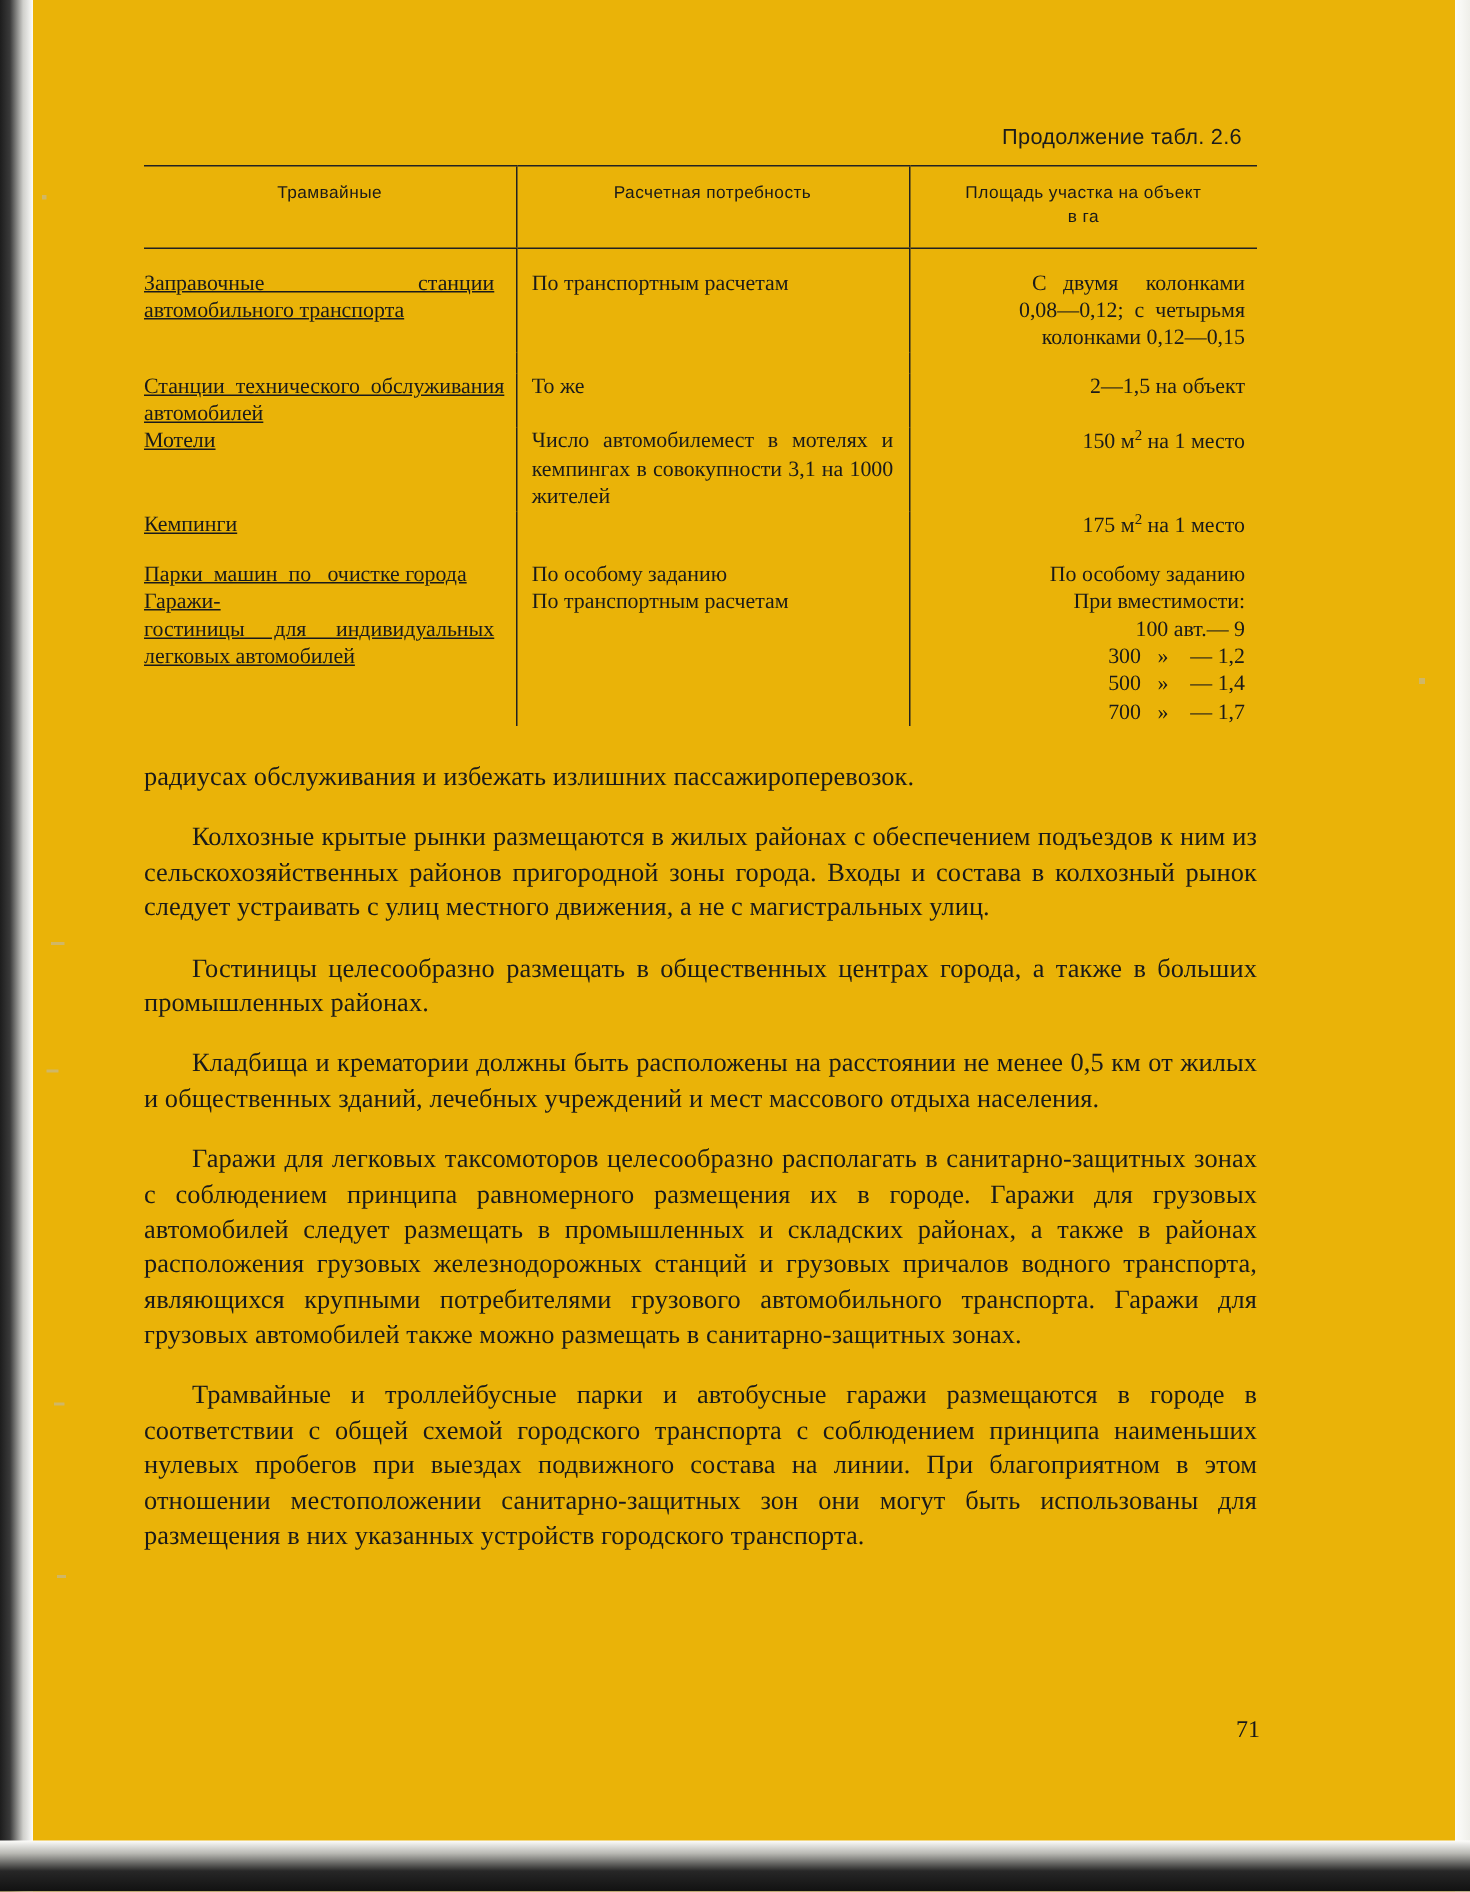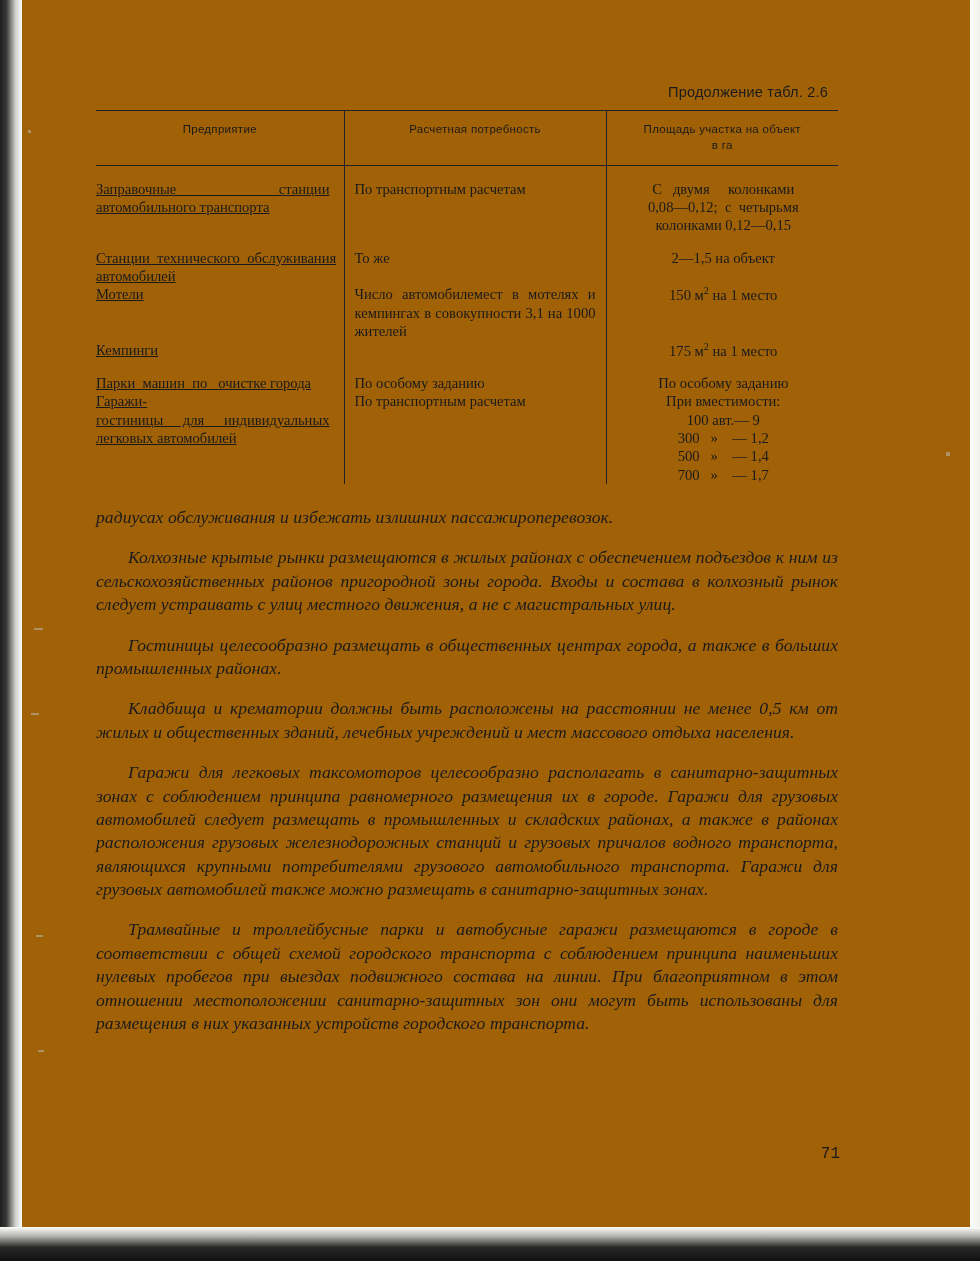--- a/index.html
+++ b/index.html
@@ -14,21 +14,21 @@
     overflow: hidden;
     font-family: "Liberation Serif", serif;
     color: #1a1a1a;
   }
   
   .page {
     position: absolute;
     left: 0; top: 0;
     width: 980px;
     height: 1261px;
-    background: #a16207;
+    background: #eab308;
   }
   
   .edge-left {
     position: absolute;
     left: 0; top: 0;
     width: 22px; height: 1261px;
     background: linear-gradient(to right, #1d1d1d 0%, #3a3a3a 30%, #cfcfcb 70%, #fdfdfb 100%);
   }
   .edge-bottom {
     position: absolute;
@@ -101,21 +101,21 @@
     border-left: 1.1px solid #222;
     padding-left: 10px !important;
     padding-right: 10px !important;
     text-align: justify;
     text-align-last: left;
     margin-top: 28px;
   }
   .cellC {
     border-left: 1.1px solid #222;
     padding-left: 10px !important;
-    text-align: center;
+    text-align: right;
     margin-top: 40px;
   }
   .rowgap { height: 14px; }
   .rowgap td { border-left: 1.1px solid #222; }
   .rowgap td.nb { border-left: none; }
 
   sup { font-size: 10px; vertical-align: super; }
 
   .subrow { white-space: pre; }
 
@@ -123,30 +123,29 @@
   .prose {
     margin-top: 22px;
     font-size: 17.6px;
     line-height: 1.33;
     text-align: justify;
     text-align-last: left;
     letter-spacing: .05px;
   }
   .prose p {
     margin: 17px 0 1px 0;
-    font-style: italic;
   }
   .prose p.ind { text-indent: 32px; }
   .prose p.noind { text-indent: 0; }
 
   .pageno {
     position: absolute;
     right: 140px;
     top: 1145px;
-    font-family: Liberation Mono, monospace;
+    font-family: Liberation Serif, serif;
     font-size: 16px;
   }
 
   
   .speck { position:absolute; background:#b9b9b4; opacity:.55; }
 </style>
 </head>
 <body>
 
 <div class="page">
@@ -166,21 +165,21 @@
     <div class="cont-label">Продолжение табл. 2.6</div>
 
     <table class="tbl">
       <colgroup>
         <col class="colA">
           <col class="colB">
           <col class="colC">
       </colgroup>
       <thead>
         <tr class="hdr-row">
-          <th>Предприятие</th>
+          <th>Трамвайные</th>
           <th class="vline-a">Расчетная потребность</th>
           <th class="vline-a">
             Площадь участка на объект<br>в га
           </th>
         </tr>
       </thead>
       <tbody>
         <tr class="rowgap">
           <td class="nb"></td>
             <td></td>

